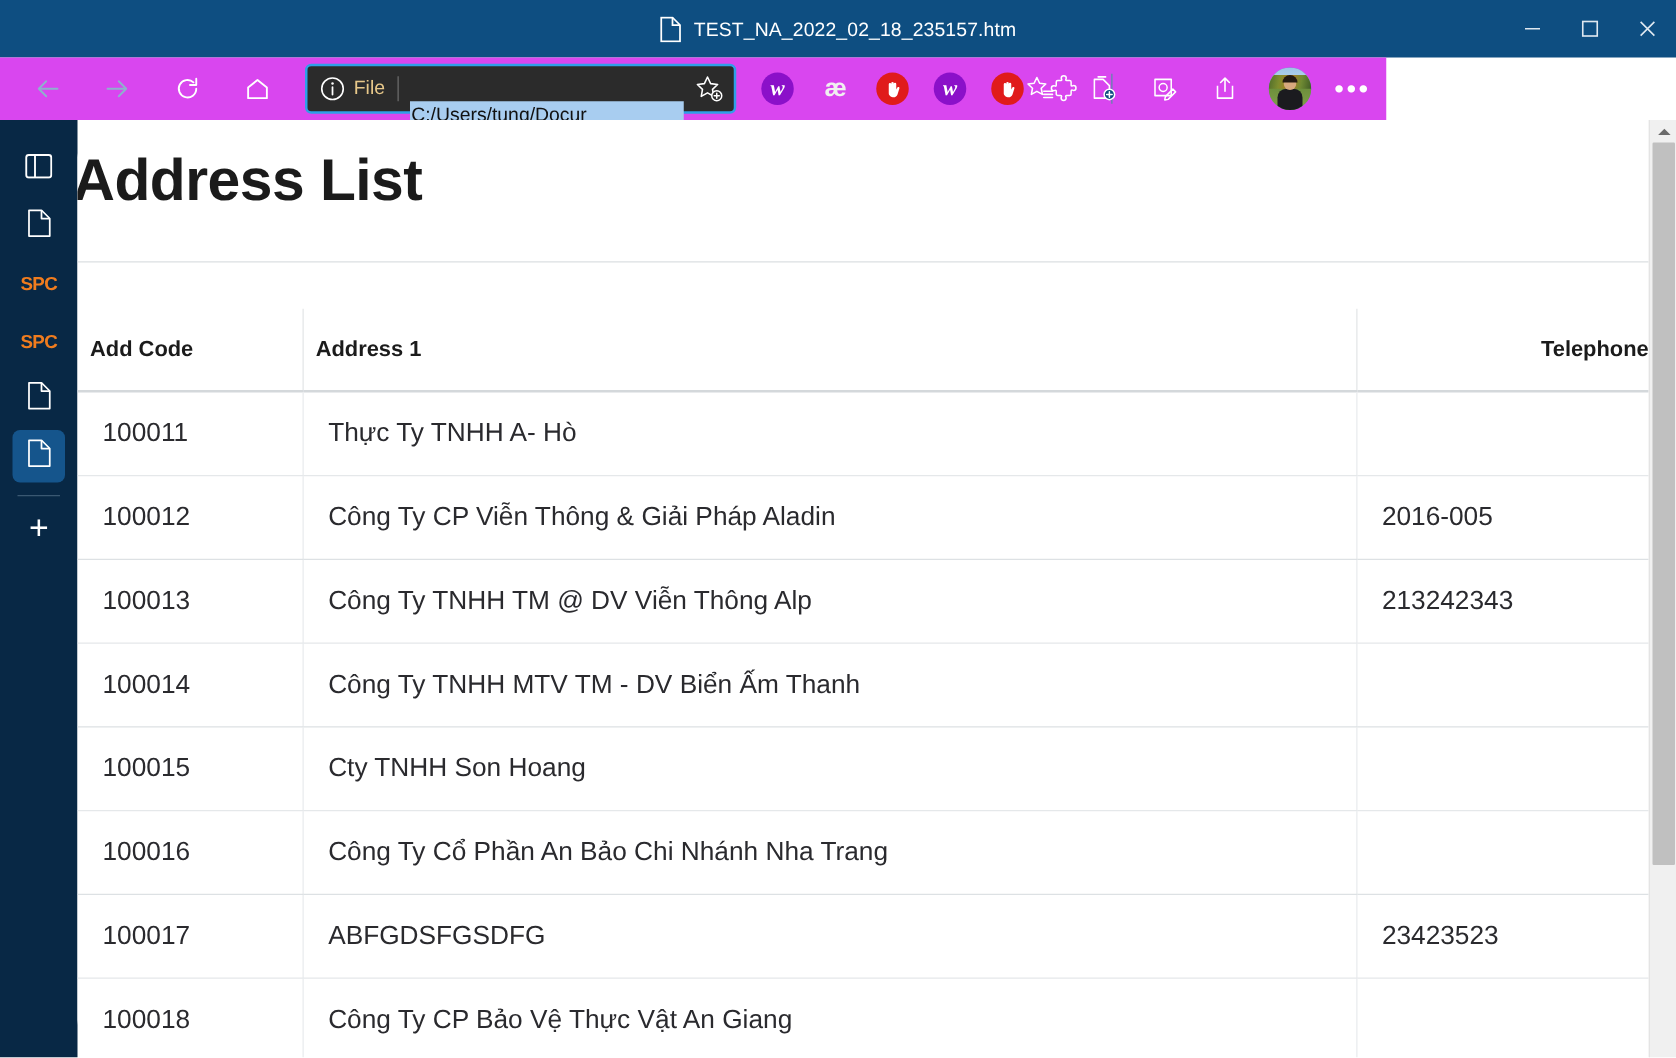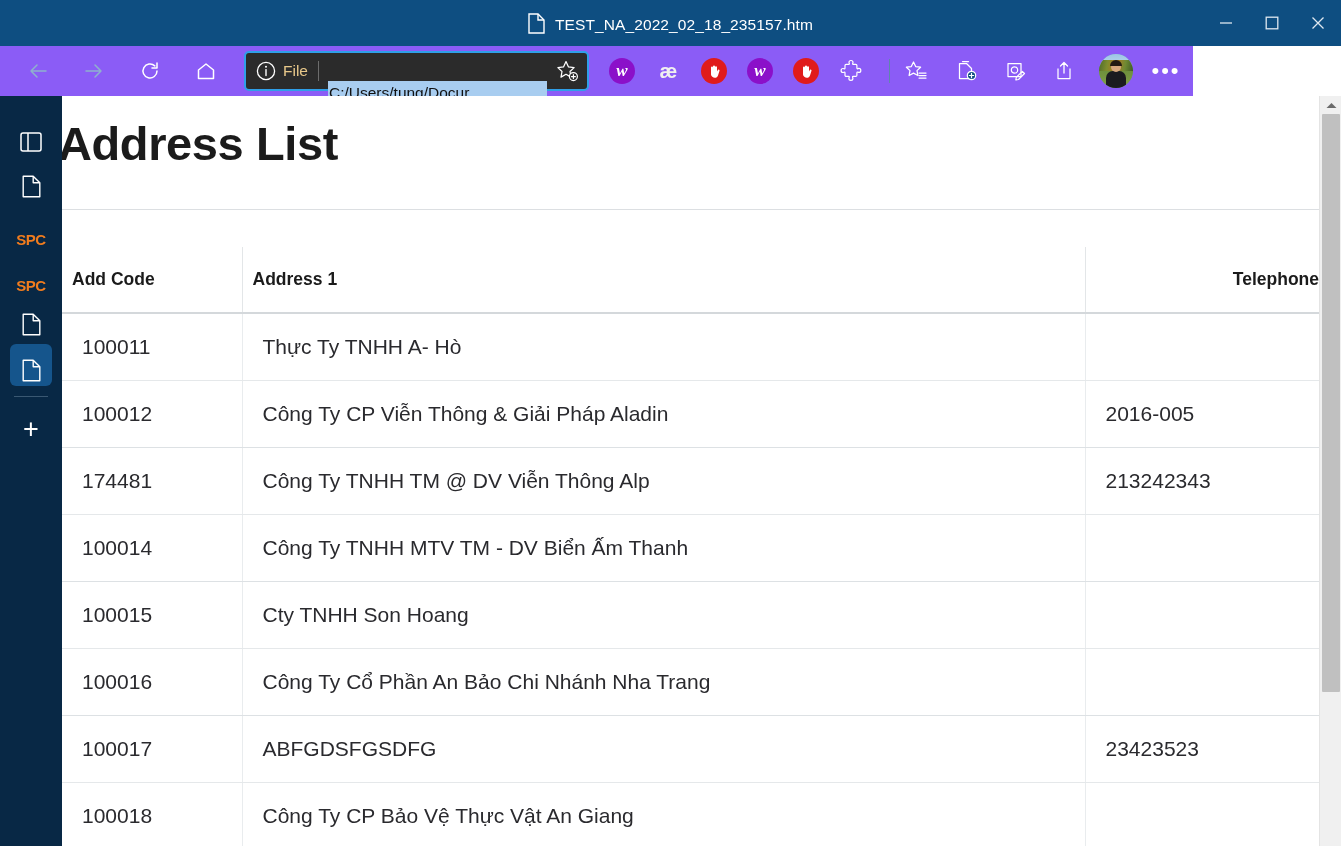--- a/index.html
+++ b/index.html
@@ -33,22 +33,22 @@
   }
   .winbtn {
     width: 46px; height: 46px;
     display: flex; align-items: center; justify-content: center;
   }
   .winbtn svg { display: block; }
 
   
   .toolbar {
     position: absolute; top: 46px; left: 0;
-    width: 1193px; height: 50px;
-    background: #8b5cf6;
+    width: 1109px; height: 50px;
+    background: #d946ef;
     display: flex; align-items: center;
   }
   .navbtn {
     width: 40px; height: 40px; margin-left: 16px;
     display: flex; align-items: center; justify-content: center;
   }
   .navbtn:first-child { margin-left: 18px; }
   .navbtn svg { display: block; }
 
   
@@ -119,21 +119,21 @@
   
   .sidebar {
     position: absolute; top: 96px; left: 0;
     width: 62px; height: 750px;
     background: #082845;
     display: flex; flex-direction: column; align-items: center;
     padding-top: 18px;
   }
   .side-item {
     width: 42px; height: 42px; border-radius: 6px;
-    display: flex; align-items: flex-end; justify-content: center;
+    display: flex; align-items: center; justify-content: center;
     margin-bottom: 4px;
   }
   .side-item.selected { background: #15558c; }
   .spc-text {
     color: #f07c1e; font-weight: 700; font-size: 15px;
     font-family: "Liberation Sans", sans-serif; letter-spacing: -0.5px;
   }
   .side-divider { width: 34px; height: 1px; background: #3a5872; margin: 6px 0 4px; }
   .side-plus { color: #ffffff; font-size: 27px; font-weight: 300; line-height: 1; }
 
@@ -435,21 +435,21 @@
           <td>100011</td>
           <td>Thực Ty TNHH A- Hò</td>
           <td></td>
         </tr>
         <tr>
           <td>100012</td>
           <td>Công Ty CP Viễn Thông &amp; Giải Pháp Aladin</td>
           <td>2016-005</td>
         </tr>
         <tr>
-          <td>174481</td>
+          <td>100013</td>
           <td>Công Ty TNHH TM @ DV Viễn Thông Alp</td>
           <td>213242343</td>
         </tr>
         <tr>
           <td>100014</td>
           <td>Công Ty TNHH MTV TM - DV Biển Ấm Thanh</td>
           <td></td>
         </tr>
         <tr>
           <td>100015</td>

